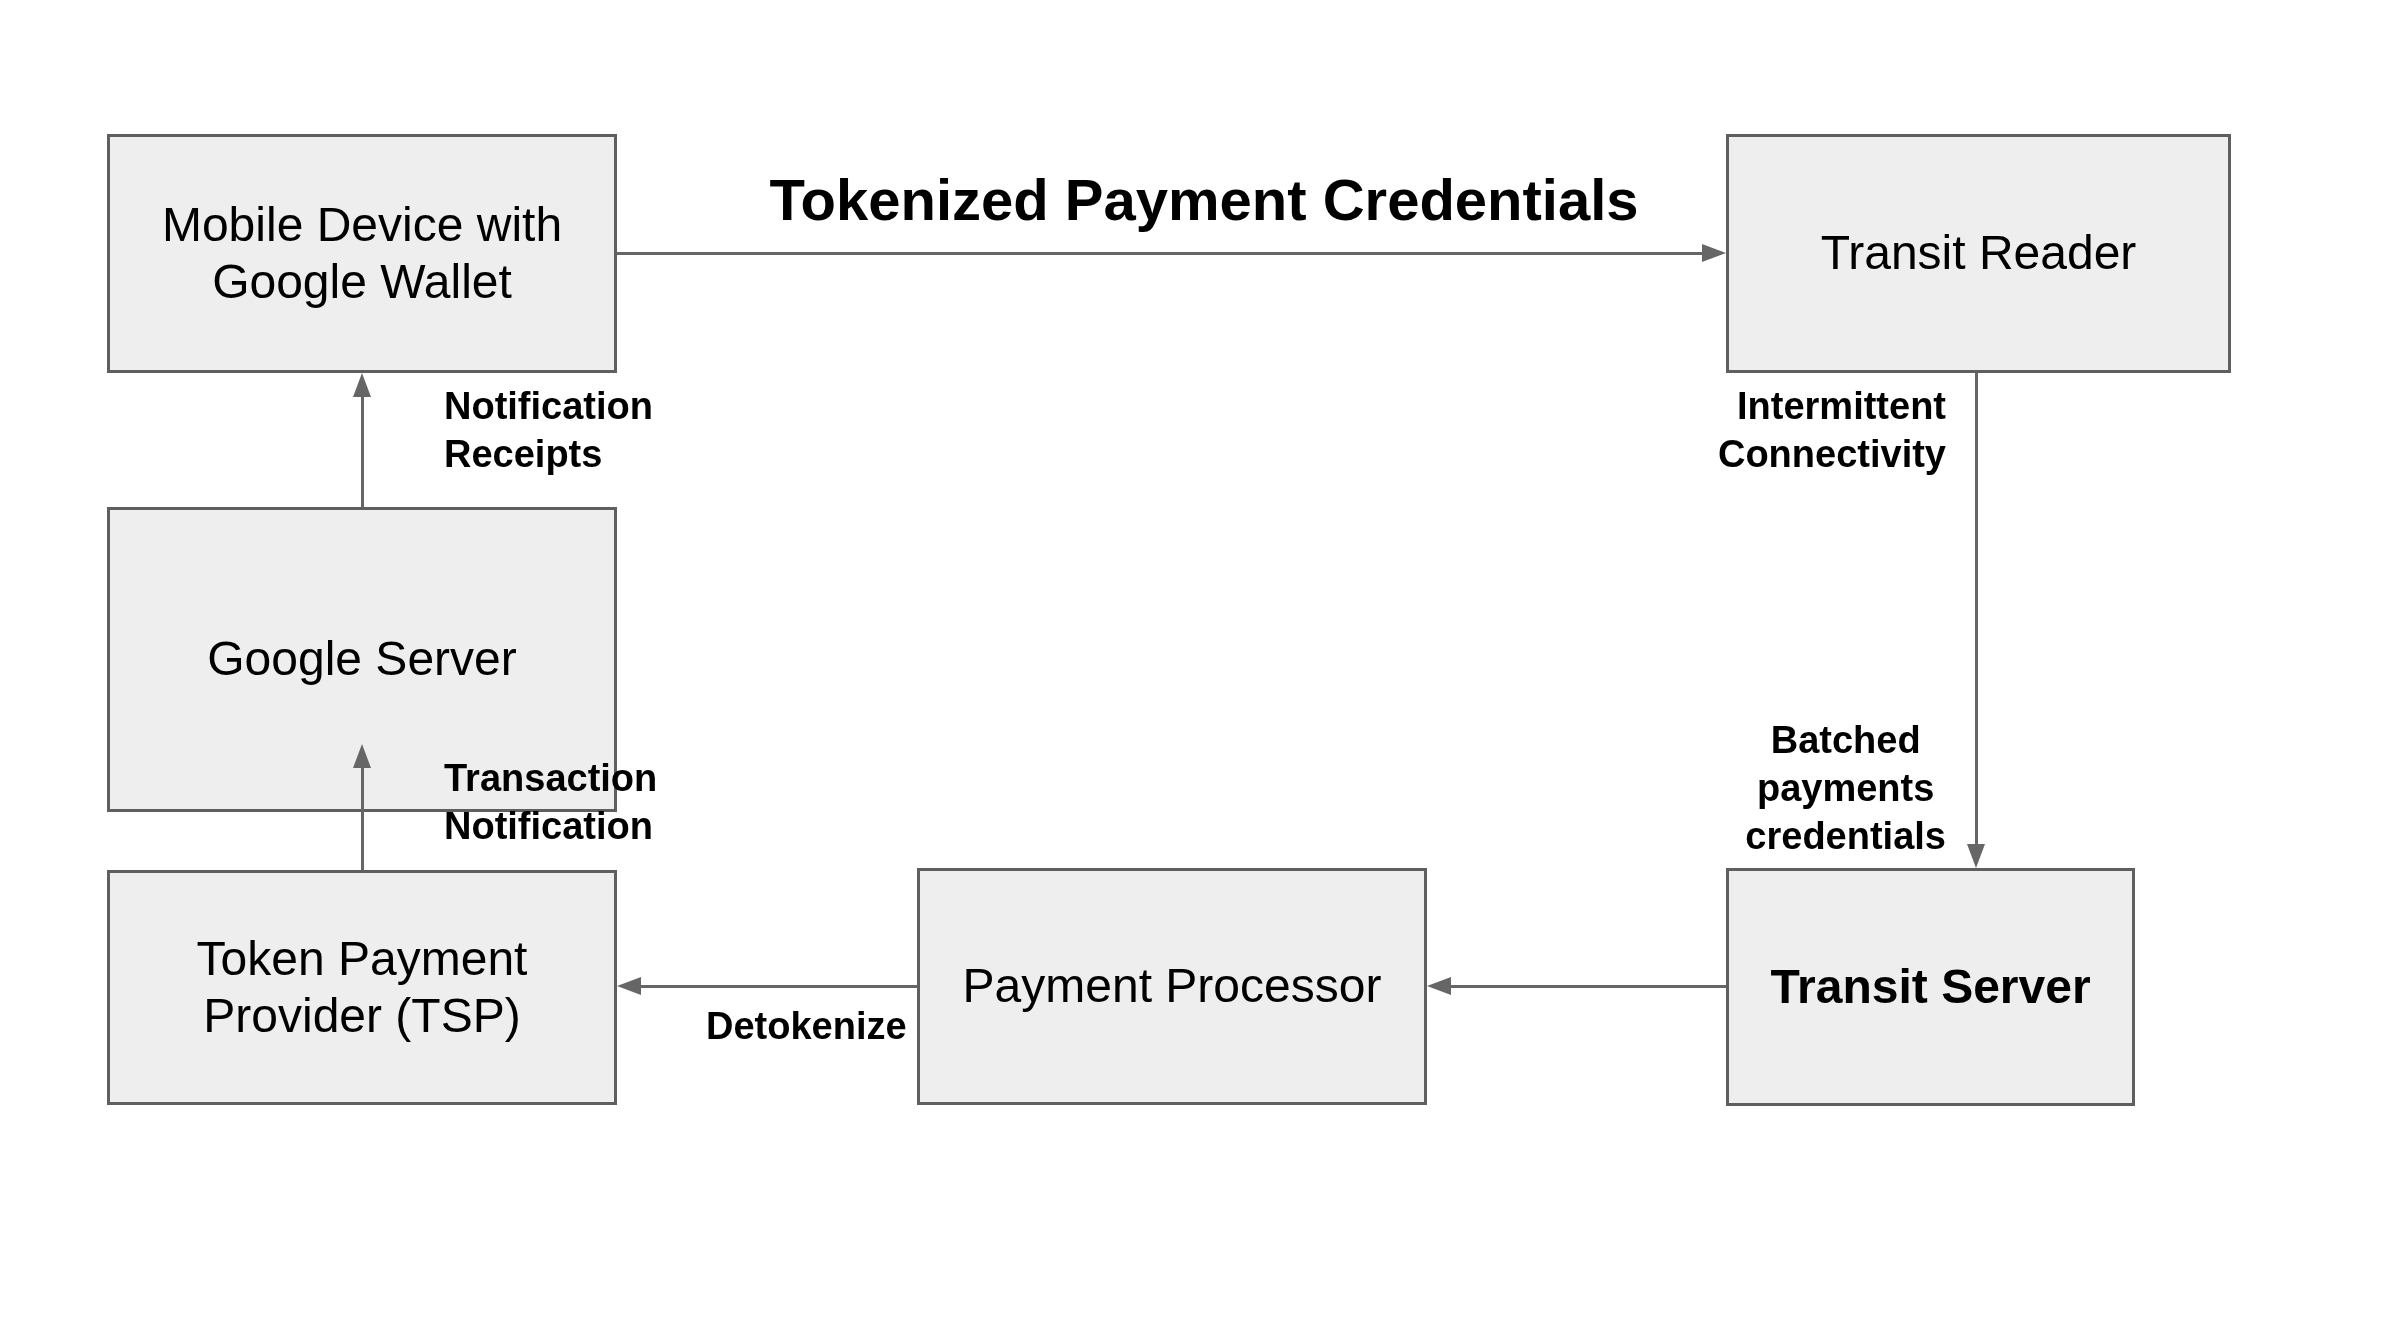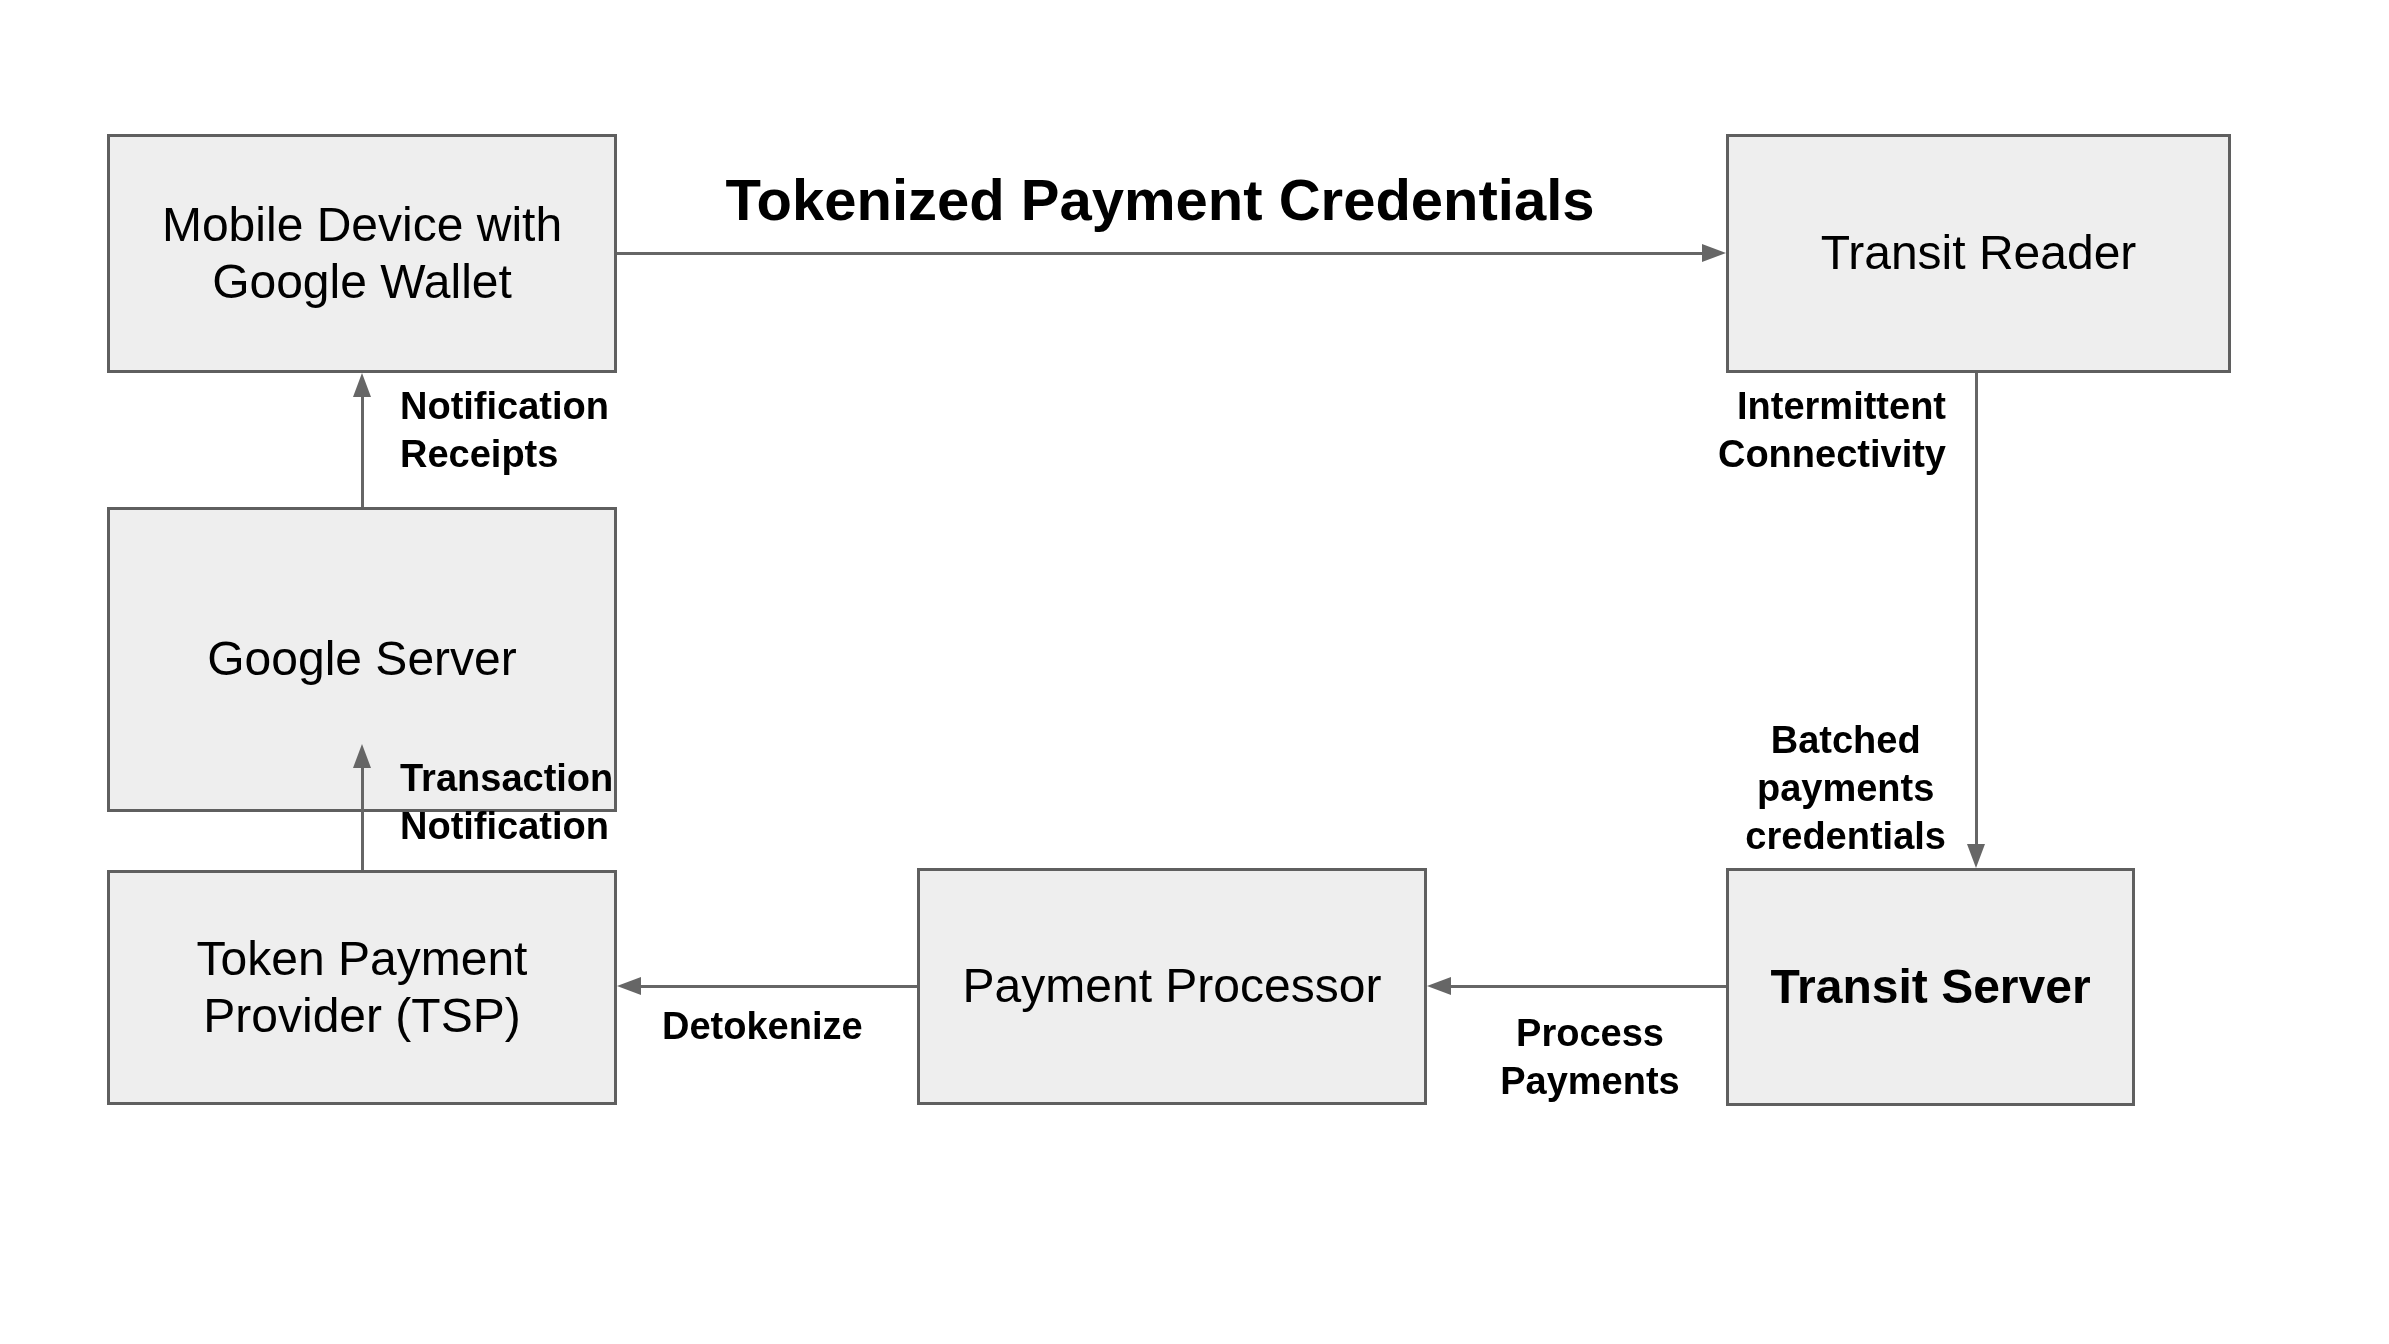--- a/index.html
+++ b/index.html
@@ -59,20 +59,21 @@
   #a-e-head{left:353px;top:744px;}
   
   #a-f-line{left:361px;top:395px;width:3px;height:112px;}
   #a-f-head{left:353px;top:373px;}
 
   .elabel{
     position:absolute;
     font-weight:bold;
     font-size:38px;line-height:48px;
     white-space:pre-line;
+    padding-left:44px;
   }
   #l-title{left:617px;top:168px;width:1086px;text-align:center;font-size:58px;line-height:64px;}
   #l-intermittent{right:443px;top:382px;text-align:right;}
   #l-batched{right:443px;top:716px;text-align:center;margin-left:22px;}
   #l-process{left:1440px;top:1009px;width:300px;text-align:center;}
   #l-detokenize{left:662px;top:1002px;}
   #l-transaction{left:400px;top:754px;}
   #l-receipts{left:400px;top:382px;}
 </style>
 </head>
@@ -118,21 +119,19 @@
     <div class="vline" id="a-f-line"></div>
     <div class="head up" id="a-f-head"></div>
   </div>
 
   <div class="elabel" id="l-title">Tokenized Payment Credentials</div>
   <div class="elabel" id="l-intermittent">Intermittent
 Connectivity</div>
   <div class="elabel" id="l-batched">Batched
 payments
 credentials</div>
-  <div class="elabel" id="l-process">Process
-Payments</div>
   <div class="elabel" id="l-detokenize">Detokenize</div>
   <div class="elabel" id="l-transaction">Transaction
 Notification</div>
   <div class="elabel" id="l-receipts">Notification
 Receipts</div>
 
 </div>
 
 </body></html>

